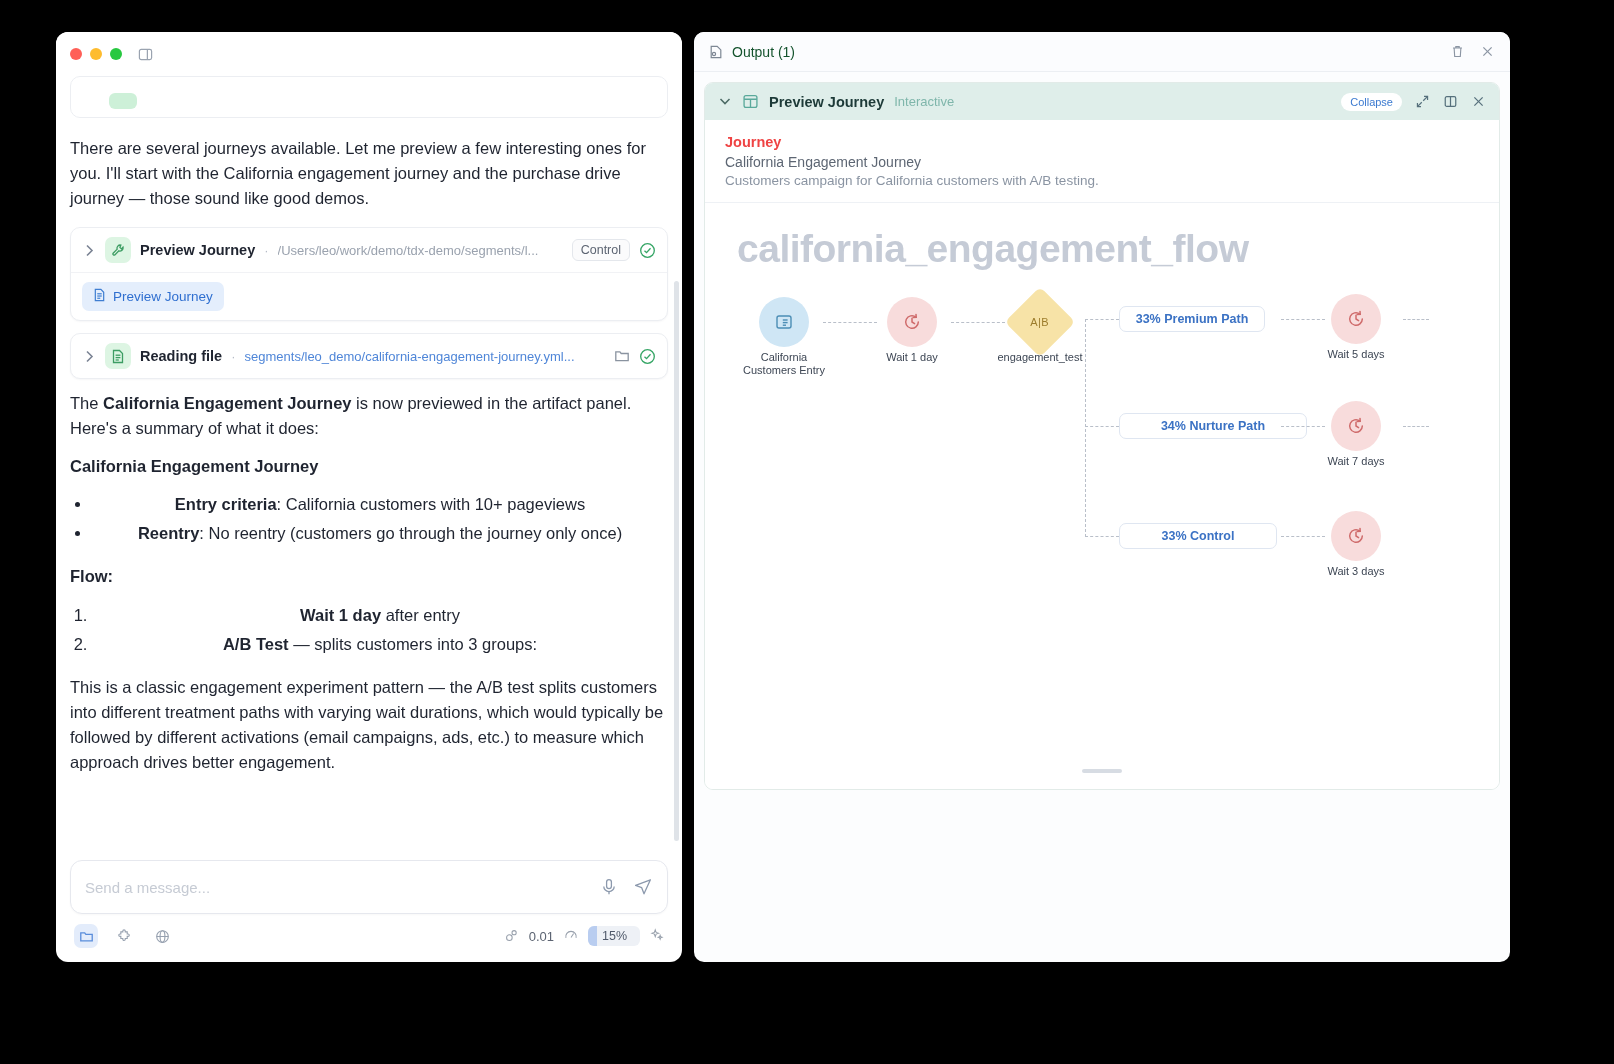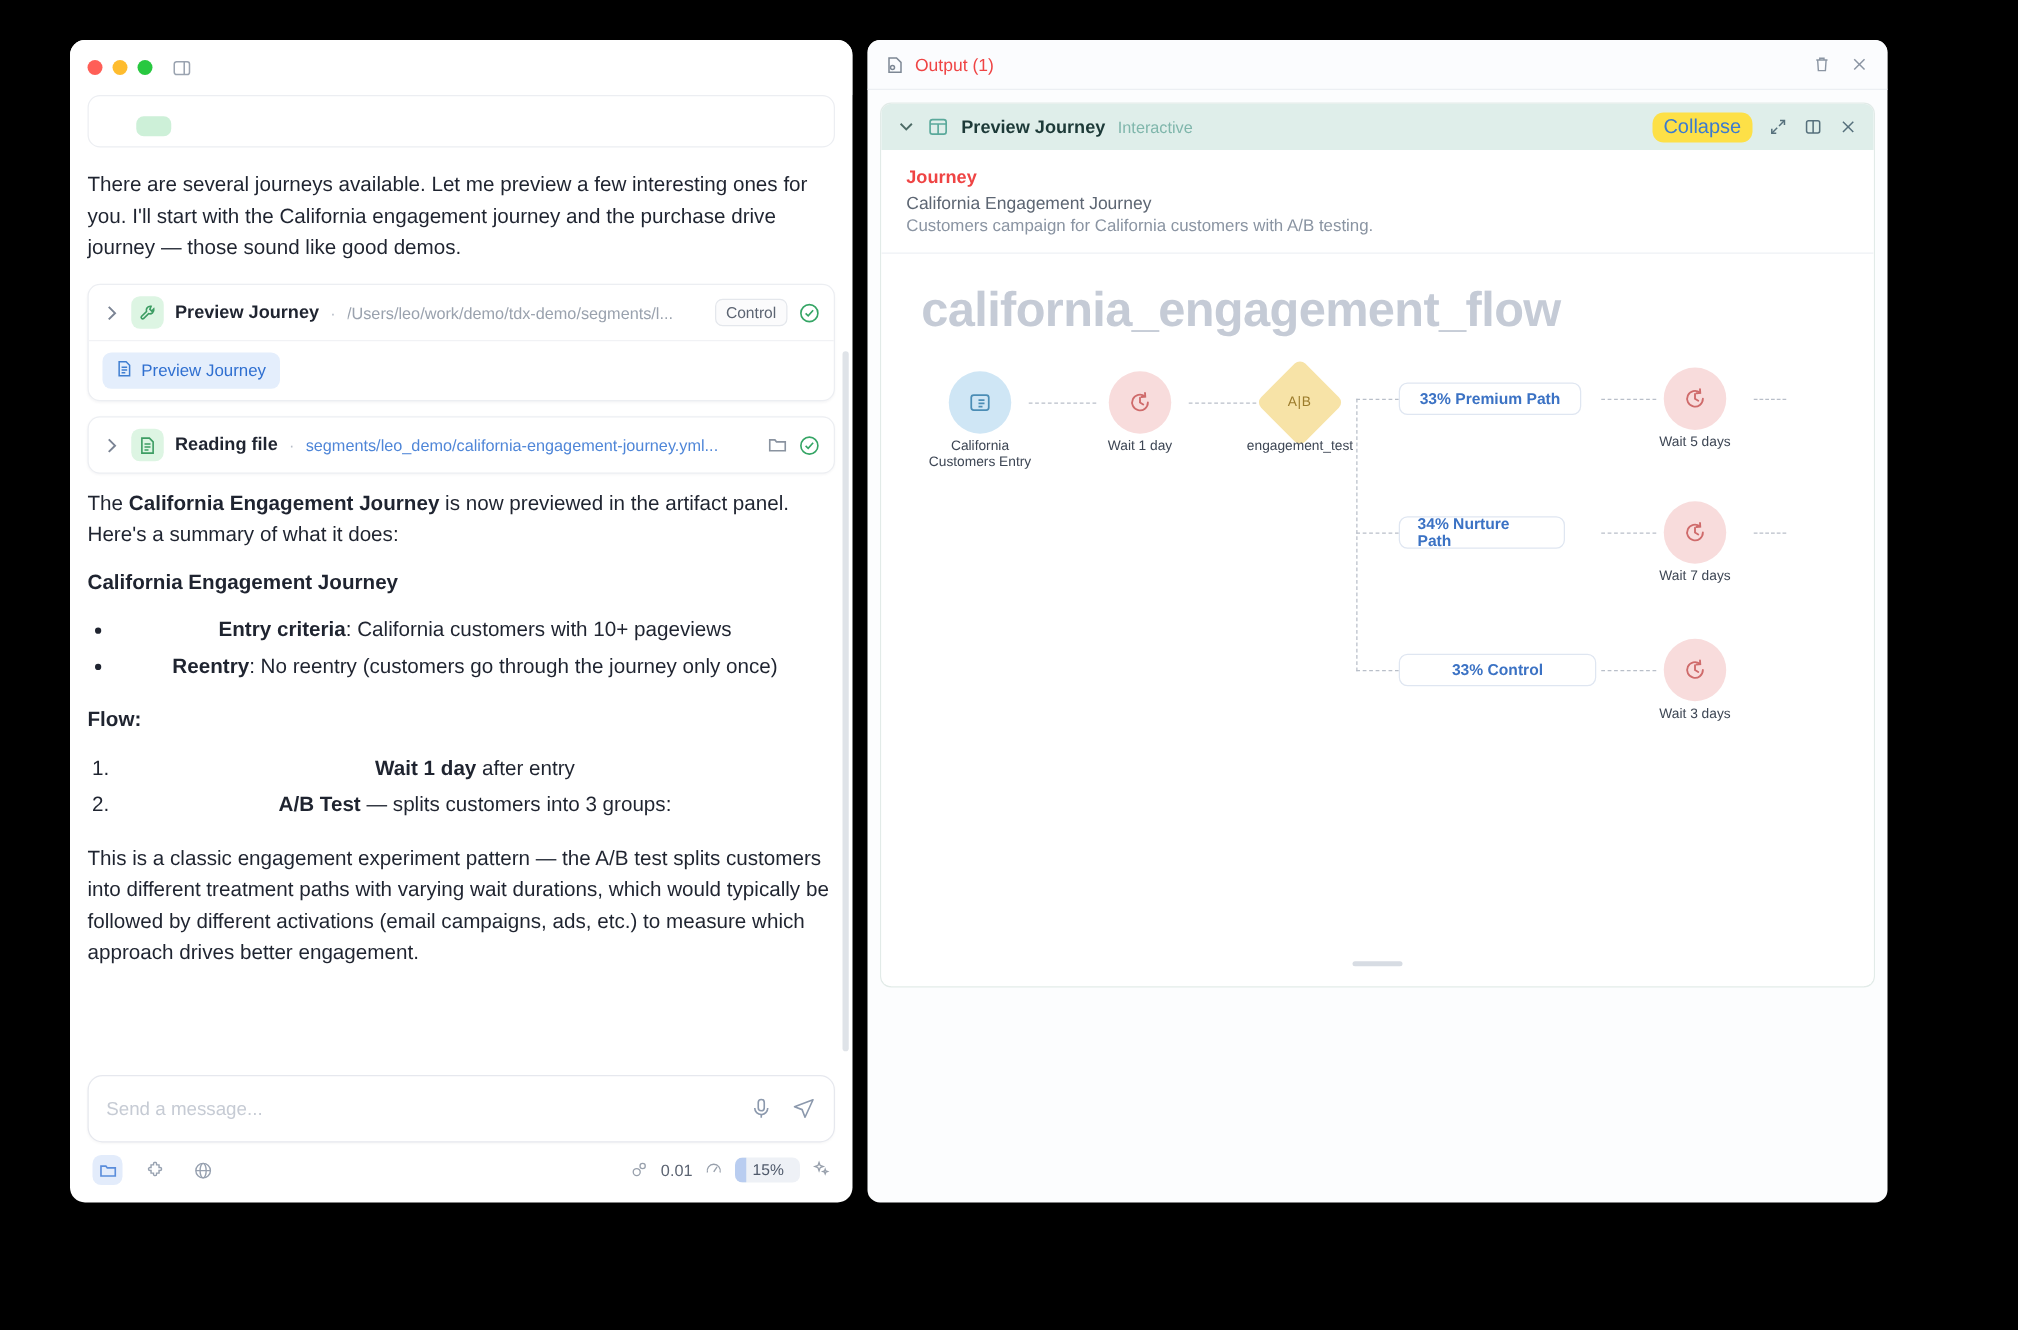--- a/index.html
+++ b/index.html
@@ -164,21 +164,21 @@
     overflow: hidden;
   }
   .out-header {
     height: 40px; flex: 0 0 40px;
     display:flex; align-items:center;
     padding: 0 14px; gap: 8px;
     border-bottom: 1px solid #eceff3;
     background: #fbfcfe;
   }
   .out-header .ico { width:16px; height:16px; color:#7d8794; }
-  .out-title { font-size: 14px; color: #ef4444; }
+  .out-title { font-size: 14px; color: #14532d; }
   .out-actions { margin-left:auto; display:flex; align-items:center; gap: 14px; }
   .out-actions .ico-btn { width:16px; height:16px; color:#8b95a3; }
 
   .out-body { flex:1 1 auto; padding: 10px; overflow:hidden; }
 
   .artifact {
     border: 1px solid #e2ebe8;
     border-radius: 9px;
     background: #ffffff;
     overflow: hidden;
@@ -189,22 +189,22 @@
     background: #dfeeea;
     display:flex; align-items:center; gap:10px;
     padding: 0 13px; height: 37px; flex:0 0 37px;
   }
   .art-header .chev { color:#4d6b66; }
   .art-ico { width:17px; height:17px; color:#5aa99b; }
   .art-title { font-size:14.5px; font-weight:700; color:#1d3a38; }
   .art-interactive { font-size: 13px; color:#7fb6ab; }
   .art-right { margin-left:auto; display:flex; align-items:center; gap:13px; }
   .collapse-pill {
-    background:#fde047; color:#3b7ad0;
-    font-size:16px; border-radius:9px; padding:3px 9px;
+    background:#ffffff; color:#3b7ad0;
+    font-size:11px; border-radius:9px; padding:3px 9px;
   }
   .art-right .ico-btn { width:15px; height:15px; color:#56707c; }
 
   .art-content {
     flex:1 1 auto; background:#fff; padding: 0;
     display:flex; flex-direction:column; overflow:hidden;
     position:relative;
   }
   .journey-info {
     padding: 14px 20px 14px;
@@ -577,21 +577,21 @@
               </div>
               <div class="node-label">engagement_test</div>
             </div>
 
             <div class="dash-v" style="left:372px; top:110px; height:218px;"></div>
             <div class="dash-h" style="left:372px; top:110px; width:34px;"></div>
             <div class="dash-h" style="left:372px; top:217px; width:34px;"></div>
             <div class="dash-h" style="left:372px; top:327px; width:34px;"></div>
 
             <div class="path-box" style="left:406px; top:97px; width:146px;">33% Premium Path</div>
-            <div class="path-box" style="left:406px; top:204px; width:133px;">34% Nurture Path</div>
+            <div class="path-box" style="left:406px; top:204px; width:188px;">34% Nurture Path</div>
             <div class="path-box" style="left:406px; top:314px; width:158px;">33% Control</div>
 
             <div class="dash-h" style="left:568px; top:110px; width:44px;"></div>
             <div class="dash-h" style="left:568px; top:217px; width:44px;"></div>
             <div class="dash-h" style="left:568px; top:327px; width:44px;"></div>
 
             <div class="node" style="left:618px; top:85px;">
               <div class="node-circle wait">
                 <svg width="20" height="20" viewBox="0 0 20 20" fill="none" stroke="currentColor" stroke-width="1.5" stroke-linecap="round">
                   <path d="M16.3 10a6.3 6.3 0 1 1-2.4-4.95"></path>

